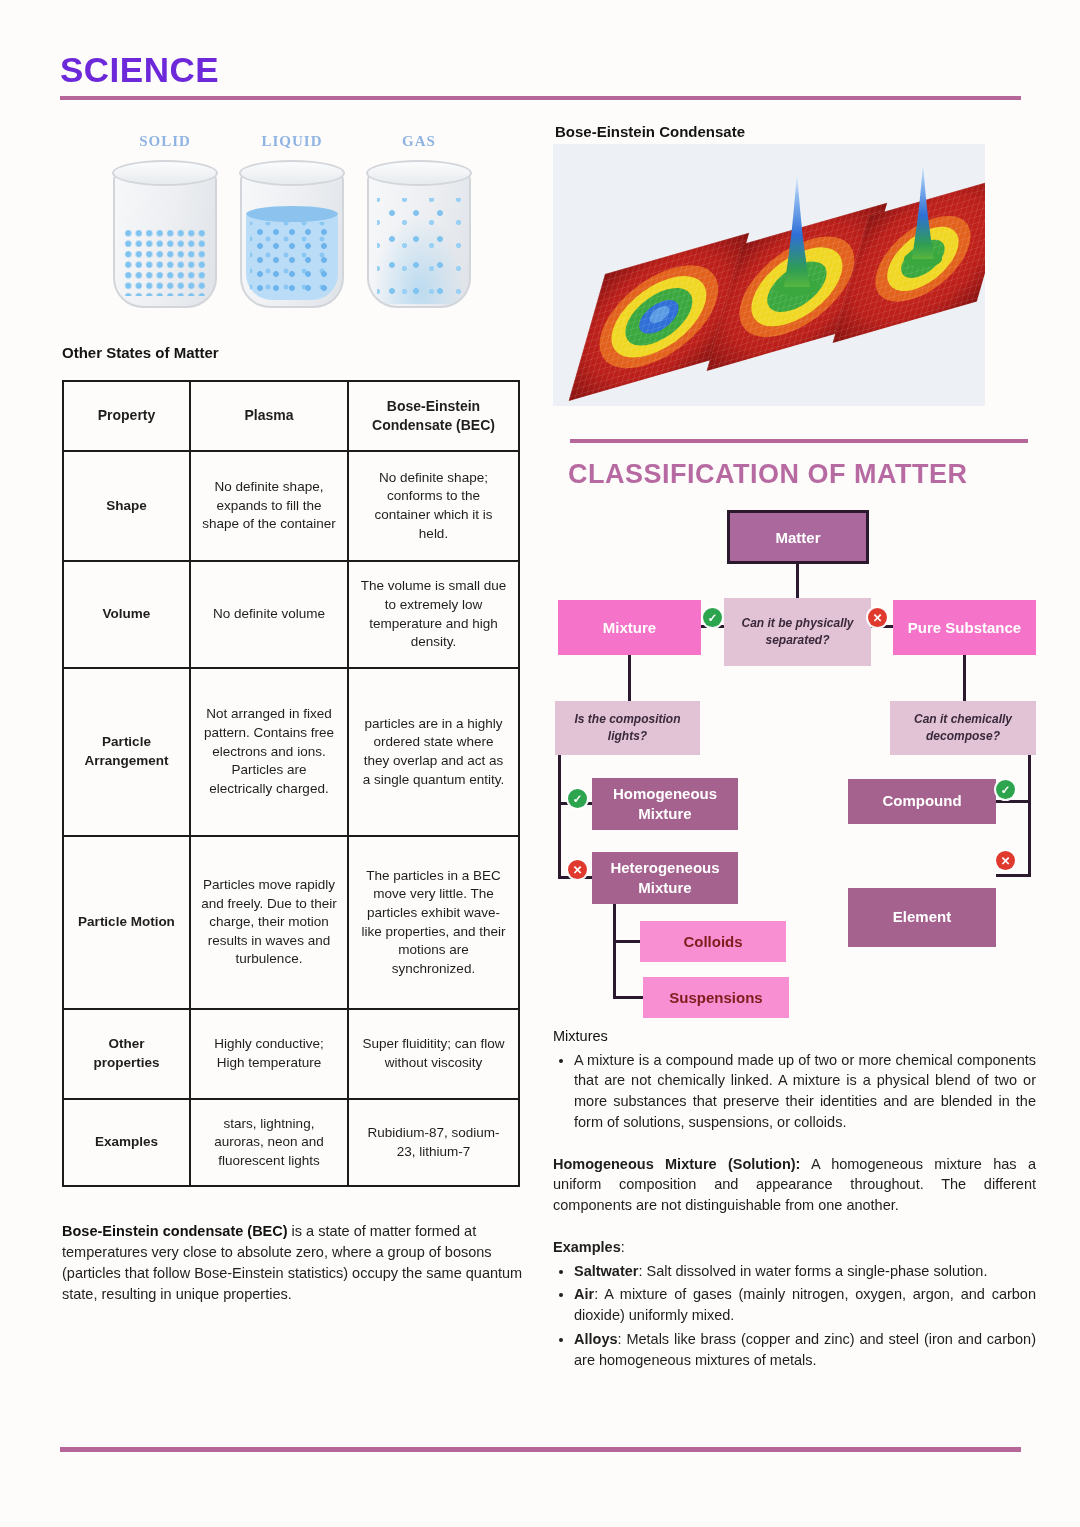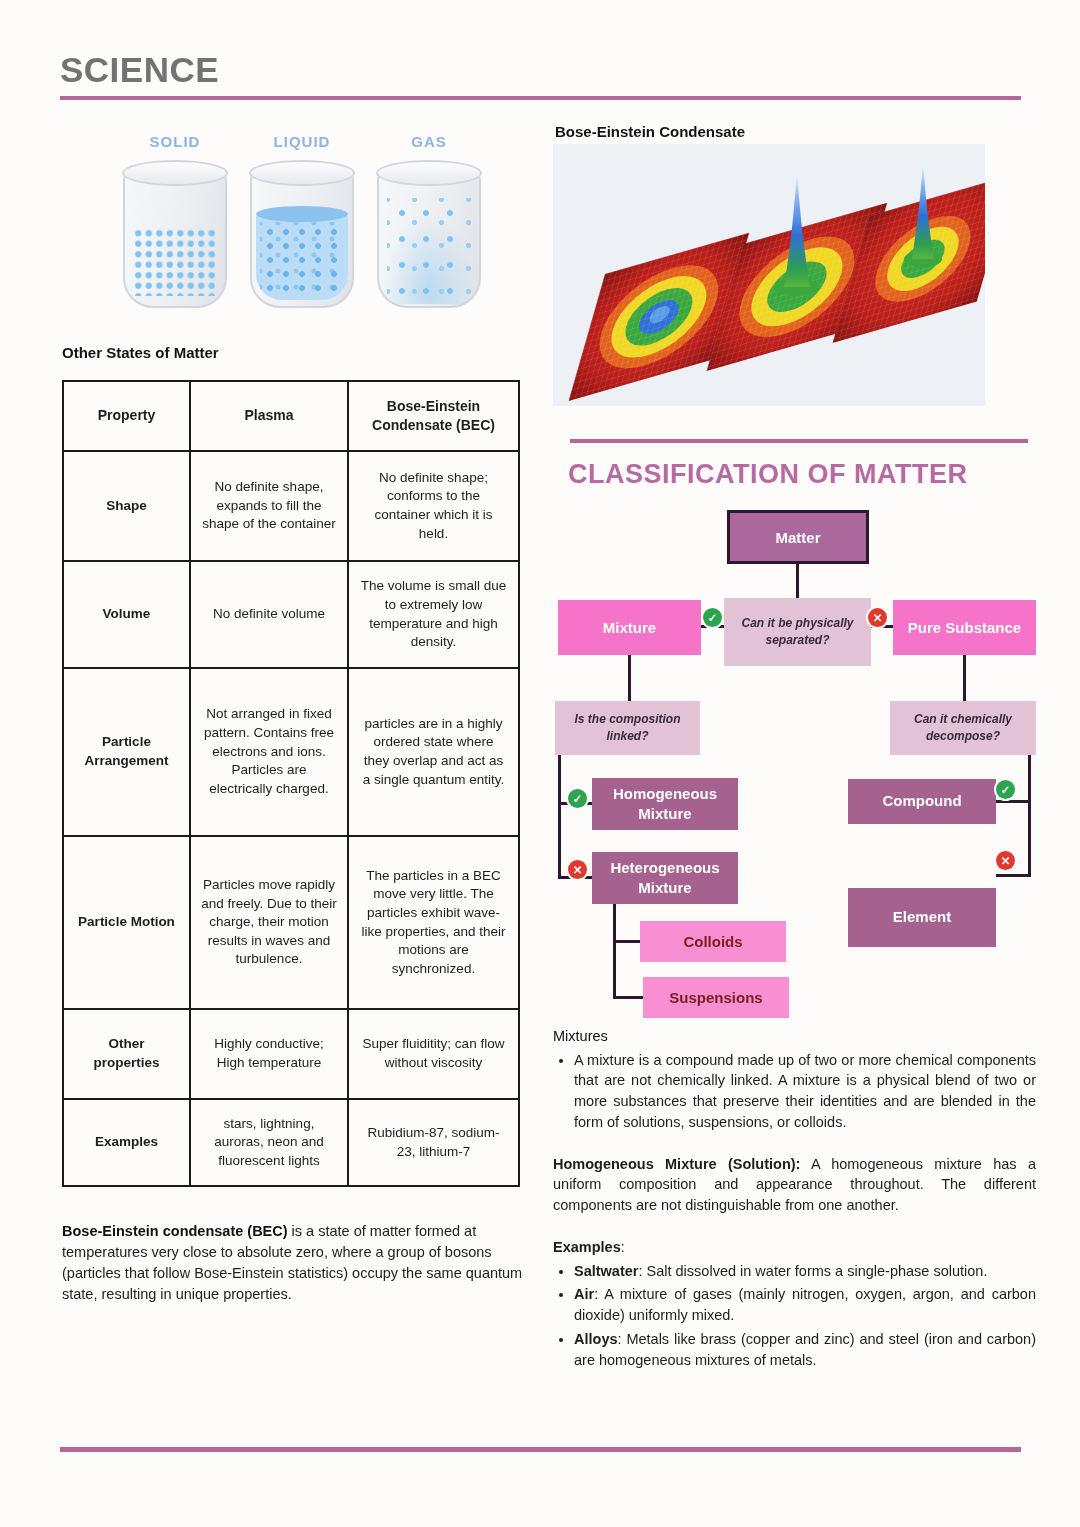--- a/index.html
+++ b/index.html
@@ -1,28 +1,28 @@
 <!DOCTYPE html>
 <html><head>
 <meta charset="utf-8">
 <style>
   * { margin:0; padding:0; box-sizing:border-box; }
   html,body { background:#ffffff; }
   body { font-family:"Liberation Sans", sans-serif; }
   .page { position:relative; width:1080px; height:1527px; background:#fdfcfa; overflow:hidden; }
 
   
-  .page-title { position:absolute; left:60px; top:50px; font-size:35px; font-weight:bold; color:#737373; letter-spacing:.5px; }
+  .page-title { position:absolute; left:60px; top:50px; font-size:35px; font-weight:bold; color:#6d28d9; letter-spacing:.5px; }
   .rule { position:absolute; background:#b5679a; }
   .top-rule { left:60px; top:96px; width:961px; height:4px; }
   .bottom-rule { left:60px; top:1447px; width:961px; height:5px; }
   .right-rule { left:570px; top:439px; width:458px; height:4px; }
 
   
-  .beakers { position:absolute; left:120px; top:133px; display:flex; gap:17px; }
+  .beakers { position:absolute; left:110px; top:133px; display:flex; gap:17px;font-family:Liberation Serif, serif; }
   .beaker-col { width:110px; display:flex; flex-direction:column; align-items:center; }
   .beaker-label { font-size:15px; font-weight:bold; color:#8fb4e3; letter-spacing:1px; margin-bottom:10px; }
   .beaker { position:relative; width:104px; height:148px; }
   .rim { position:absolute; top:0; left:-1px; right:-1px; height:26px; background:linear-gradient(#fbfcfd,#e7eaee); border:2px solid #d2d6db; border-radius:50%; z-index:2; }
   .glass { position:absolute; top:12px; bottom:0; left:0; right:0; background:linear-gradient(100deg,#f7f8fa,#eceef1 55%,#dfe3e8); border:2px solid #d2d6db; border-top:none; border-radius:8px 8px 30px 30px; overflow:hidden; }
   .solid-dots { position:absolute; left:8px; right:8px; bottom:10px; height:68px;
     background-image:radial-gradient(circle,#7fc3f1 2.7px, rgba(127,195,241,.4) 3.2px, transparent 3.8px);
     background-size:10.5px 10.5px; }
   .liquid-body { position:absolute; left:4px; right:4px; bottom:6px; height:86px; background:#badcf7; border-radius:4px 4px 26px 26px; }
   .liquid-surface { position:absolute; top:-8px; left:0; right:0; height:16px; background:#8cc3ee; border-radius:50%; }
@@ -240,21 +240,21 @@
   <div class="fline" style="left:613px;top:940px;width:29px;height:3px"></div>
   <div class="fline" style="left:613px;top:996px;width:32px;height:3px"></div>
   <div class="fline" style="left:1028px;top:755px;width:3px;height:122px"></div>
   <div class="fline" style="left:996px;top:800px;width:35px;height:3px"></div>
   <div class="fline" style="left:996px;top:874px;width:35px;height:3px"></div>
 
   <div class="fbox matter" style="left:727px;top:510px;width:142px;height:54px">Matter</div>
   <div class="fbox pink" style="left:558px;top:600px;width:143px;height:55px">Mixture</div>
   <div class="fbox decision" style="left:724px;top:598px;width:147px;height:68px;padding:4px 12px">Can it be physically separated?</div>
   <div class="fbox pink" style="left:893px;top:600px;width:143px;height:55px">Pure Substance</div>
-  <div class="fbox decision" style="left:555px;top:701px;width:145px;height:54px;padding:4px 14px">Is the composition linked?</div>
+  <div class="fbox decision" style="left:555px;top:701px;width:145px;height:54px;padding:4px 14px">Is the composition lights?</div>
   <div class="fbox decision" style="left:890px;top:701px;width:146px;height:54px;padding:4px 14px">Can it chemically decompose?</div>
   <div class="fbox mauve" style="left:592px;top:778px;width:146px;height:52px;padding:4px 26px">Homogeneous Mixture</div>
   <div class="fbox mauve" style="left:592px;top:852px;width:146px;height:52px;padding:4px 10px">Heterogeneous Mixture</div>
   <div class="fbox softpink" style="left:640px;top:921px;width:146px;height:41px">Colloids</div>
   <div class="fbox softpink" style="left:643px;top:977px;width:146px;height:41px">Suspensions</div>
   <div class="fbox mauve" style="left:848px;top:779px;width:148px;height:45px">Compound</div>
   <div class="fbox mauve" style="left:848px;top:888px;width:148px;height:59px">Element</div>
 
   <div class="ficon green" style="left:703px;top:608px">✓</div>
   <div class="ficon red" style="left:868px;top:608px">✕</div>

